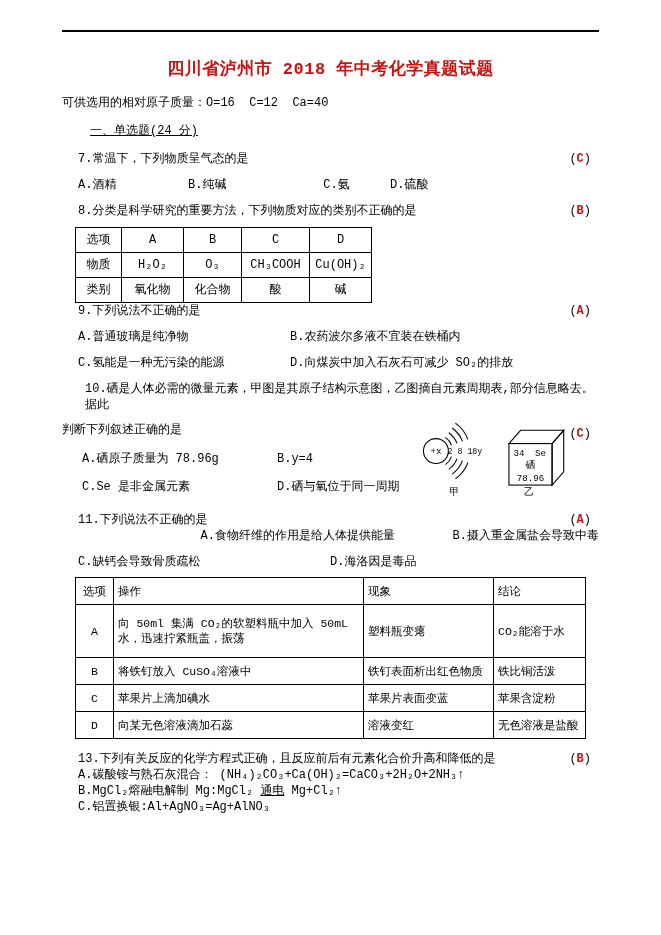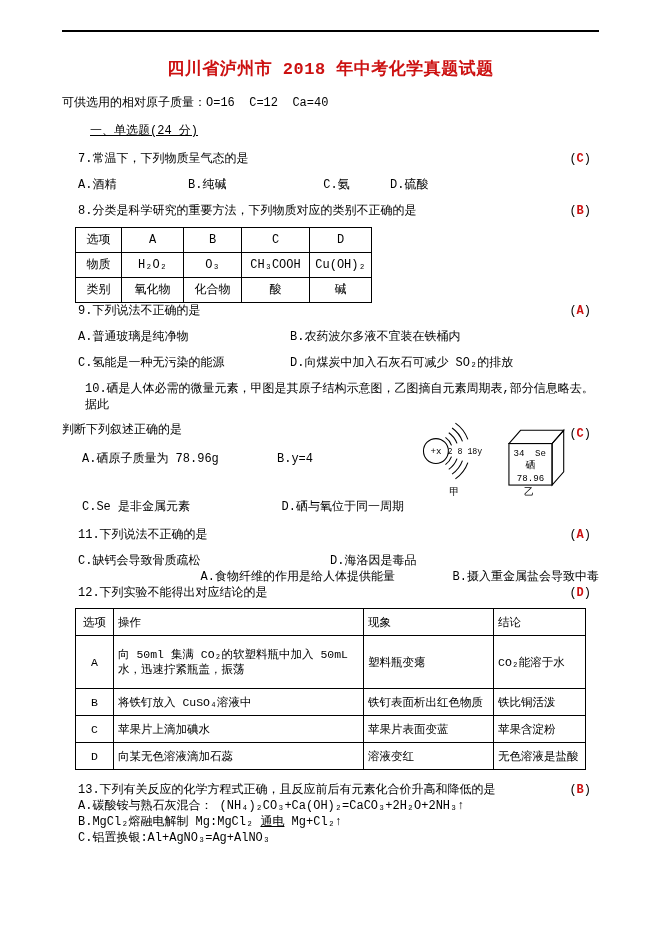--- a/index.html
+++ b/index.html
@@ -27,21 +27,21 @@
   .note{margin-top:14px;white-space:pre-wrap;}
   .section{margin-top:12px;padding-left:28px;text-decoration:underline;}
   .q-line{display:flex;justify-content:space-between;align-items:flex-start;padding-left:16px;}
   .q-text{flex:1;}
   .answer{white-space:nowrap;padding-right:8px;font-weight:bold;}
   .paren{font-weight:normal;color:#000;}
   .ans-letter{color:#cc1111;font-weight:bold;}
   .opts{display:flex;padding-left:16px;}
   .w110{width:110px;} .w95{width:95px;} .w107{width:107px;text-align:center;}
   .w212{width:212px;} .w252{width:252px;} .mt10{margin-top:10px;}
-  .mt11{justify-content:flex-end;} .mt12{margin-top:12px;gap:24px;} .mt13{margin-top:13px;} .mt16{margin-top:32px;justify-content:space-between;}
+  .mt11{justify-content:flex-end;} .mt12{margin-top:12px;gap:24px;} .mt13{margin-top:13px;} .mt16{margin-top:12px;}
   table{border-collapse:collapse;}
   td{border:1.5px solid #000;}
   .t8{margin-left:13px;margin-top:8px;text-align:center;}
   .t8 td{height:24px;padding:0 5px;}
   .t12{margin-left:13px;margin-top:7px;font-size:11.5px;line-height:15px;}
   .t12 td{padding:2px 4px;}
   .t12 td.c{text-align:center;}
   .t12 tr.rowA td{height:48px;}
   .t12 tr.rowS td{height:22px;}
   .q-para{margin-top:10px;padding-left:23px;}
@@ -168,33 +168,29 @@
           <text class="svgtxt" x="132" y="88" text-anchor="middle" font-size="12">乙</text>
         </svg>
         <span class="answer"><span class="paren">(</span><span class="ans-letter">C</span><span class="paren">)</span></span>
       </div>
     </div>
 
     <div class="q-line mt12">
       <span class="q-text">11.下列说法不正确的是</span>
       <span class="answer"><span class="paren">(</span><span class="ans-letter">A</span><span class="paren">)</span></span>
     </div>
-    <div class="opts mt10">
-      <span class="w252">C.缺钙会导致骨质疏松</span>
-      <span>D.海洛因是毒品</span>
-    </div>
     <div class="opts mt11">
       <span class="w252">A.食物纤维的作用是给人体提供能量</span>
       <span>B.摄入重金属盐会导致中毒</span>
     </div>
-
-    <div class="q-line mt11">
-      <span class="q-text">12.下列实验不能得出对应结论的是</span>
-      <span class="answer"><span class="paren">(</span><span class="ans-letter">D</span><span class="paren">)</span></span>
-    </div>
+    <div class="opts mt10">
+      <span class="w252">C.缺钙会导致骨质疏松</span>
+      <span>D.海洛因是毒品</span>
+    </div>
+
     <table class="t12">
       <colgroup>
           <col style="width:38px">
           <col style="width:250px">
           <col style="width:130px">
           <col style="width:92px">
         </colgroup>
       <tbody>
           <tr class="rowS">
         <td class="c">选项</td>

